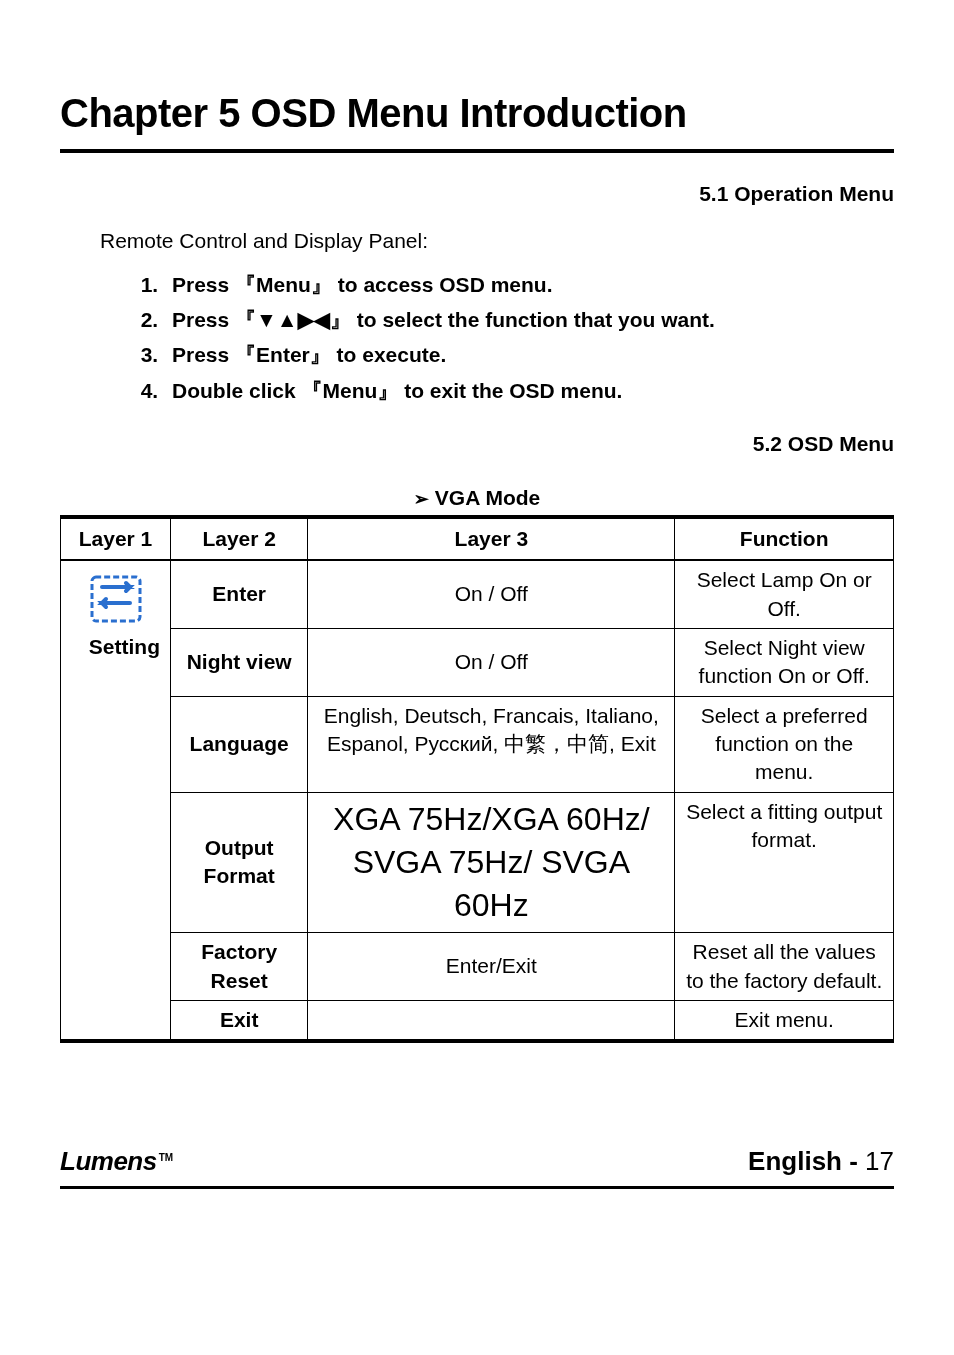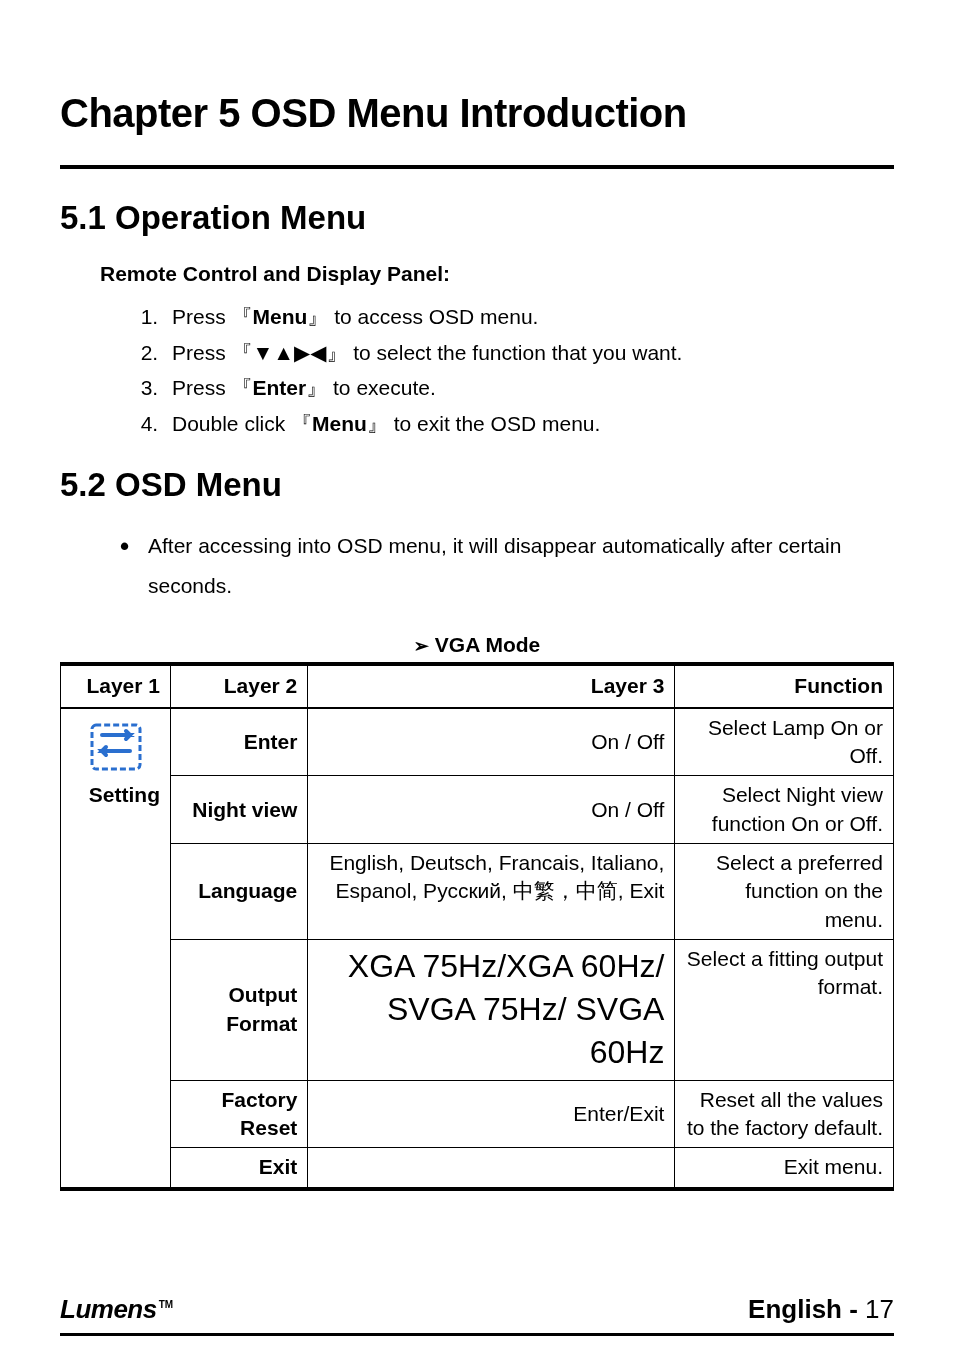--- a/index.html
+++ b/index.html
@@ -12,39 +12,40 @@
     background: #fff;
     font-size: 21px;
     line-height: 1.4;
   }
   .chapter-title {
     font-family: "Arial Black", Arial, sans-serif;
     font-weight: 900;
     font-size: 40px;
     letter-spacing: -0.5px;
     border-bottom: 4px solid #000;
-    padding-bottom: 24px;
+    padding-bottom: 8px;
     margin-bottom: 26px;
   }
   .section-header {
     font-weight: bold;
-    font-size: 33px;
+    font-size: 21px;
     margin: 22px 0 18px 0;
+    text-align: right;
   }
   .intro-line {
     margin: 0 0 14px 40px;
-    font-weight: bold;
   }
   ol.steps {
     margin: 0 0 24px 70px;
     padding-left: 34px;
   }
   ol.steps li {
     margin-bottom: 6px;
     padding-left: 8px;
+    font-weight: bold;
   }
   ul.bullets {
     list-style: none;
     margin: 0 0 24px 60px;
     padding: 0;
   }
   ul.bullets li {
     position: relative;
     padding-left: 28px;
     margin-bottom: 22px;
@@ -73,21 +74,21 @@
   table.osd-table {
     border-collapse: collapse;
     width: 100%;
     border-top: 4px solid #000;
     border-bottom: 4px solid #000;
   }
   table.osd-table th,
   table.osd-table td {
     border: 1px solid #000;
     padding: 5px 10px;
-    text-align: right;
+    text-align: center;
     vertical-align: middle;
     font-size: 21px;
     line-height: 1.35;
   }
   table.osd-table th {
     font-weight: bold;
     border-top: none;
     border-bottom: 2px solid #000;
     padding: 6px 10px;
   }
@@ -154,21 +155,20 @@
     <span>Press </span><span class="bracket">『</span><b>Enter</b><span class="bracket">』</span><span> to execute.</span>
   </li>
   <li>
     <span>Double click </span><span class="bracket">『</span><b>Menu</b><span class="bracket">』</span><span> to exit the OSD menu.</span>
   </li>
 </ol>
 
 <h2 class="section-header">5.2 OSD Menu</h2>
 
 <ul class="bullets">
-  <li>After accessing into OSD menu, it will disappear automatically after certain seconds.</li>
 </ul>
 
 <div class="mode-header">
   <span class="arrow">➢</span><span>VGA Mode</span>
 </div>
 
 <table class="osd-table">
   <thead>
     <tr>
       <th>Layer 1</th>

